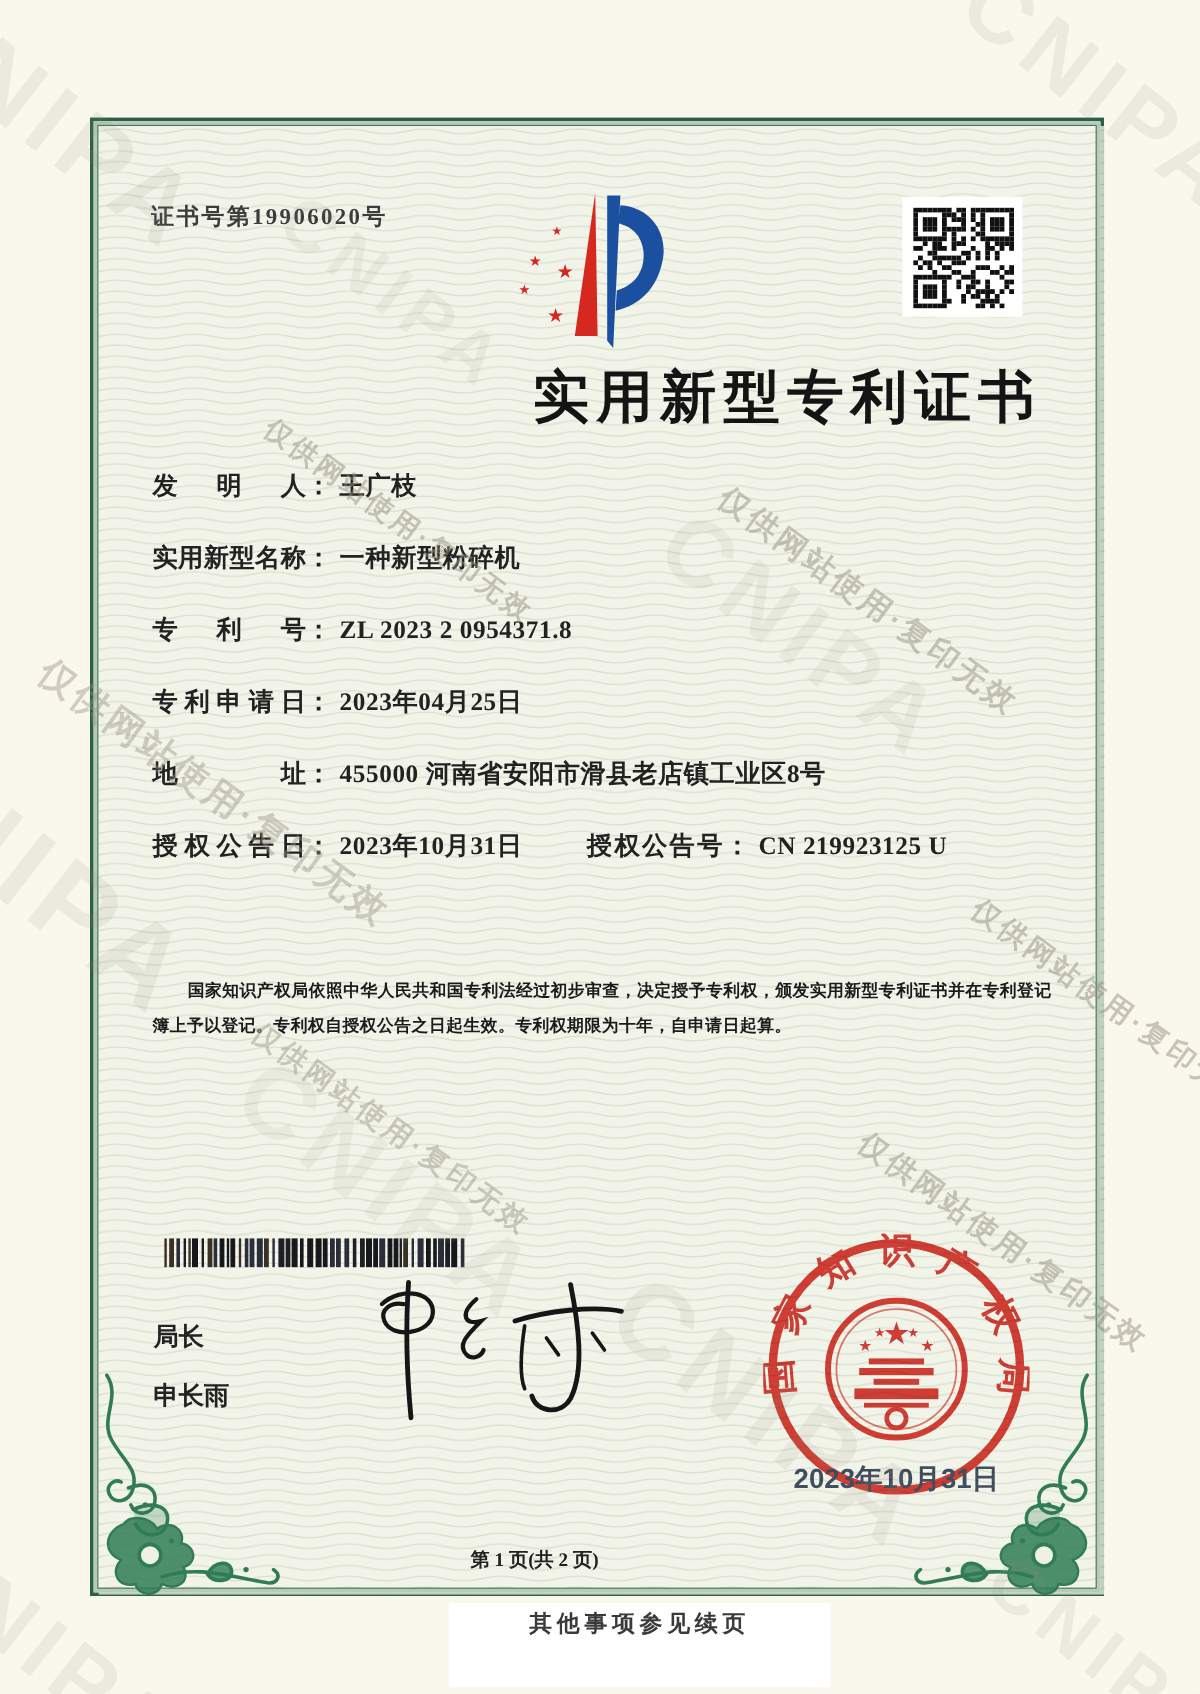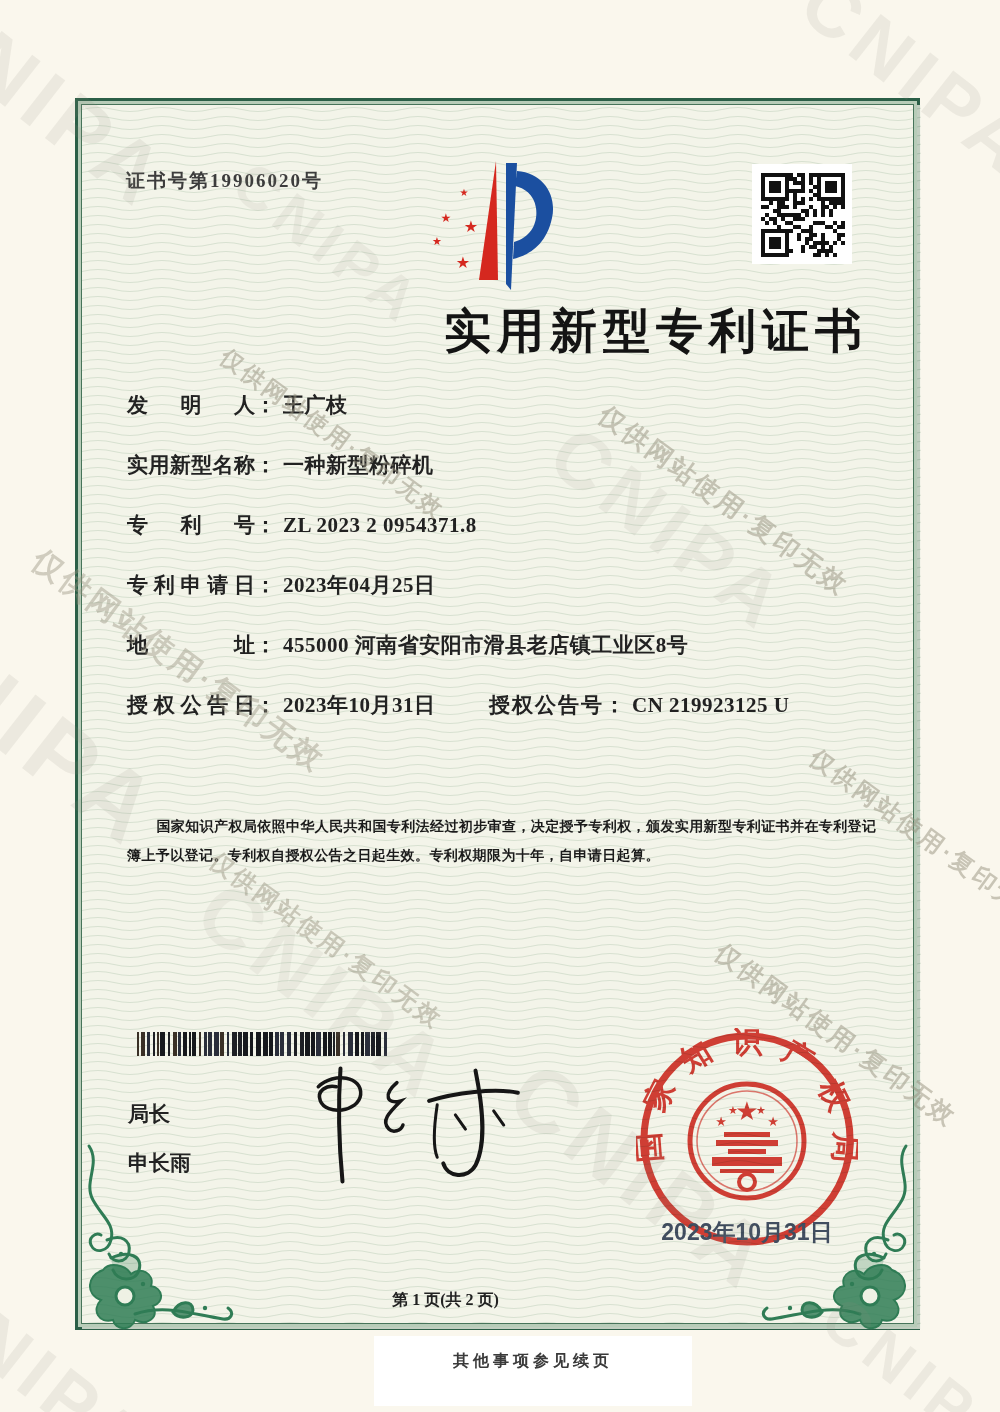--- a/index.html
+++ b/index.html
@@ -51,21 +51,21 @@
   .bureau .name{margin-top:21px;}
   .signature{position:absolute;left:278px;top:1056px;width:262px;height:132px;z-index:3;}
   
   .seal{position:absolute;left:636px;top:1028px;width:222px;height:222px;z-index:4;
     mix-blend-mode:multiply;opacity:.95;}
   
   .page-info{position:absolute;left:75px;top:1290px;width:741px;text-align:center;
     font-size:16px;font-weight:700;color:#222;z-index:2;}
   .cont-strip{position:absolute;left:374px;top:1336px;width:318px;height:70px;
     background:#ffffff;z-index:2;text-align:center;}
-  .cont-note{margin-top:15px;display:inline-block;font-size:16px;letter-spacing:4px;
+  .cont-note{margin-top:4px;display:inline-block;font-size:19px;letter-spacing:4px;
     font-weight:600;color:#3a3a3a;}
   .flourish{position:absolute;z-index:3;}
 </style>
 </head>
 <body>
 
 <div class="page">
 
   <div class="frame">
     <svg class="guilloche" width="839" height="1224">

